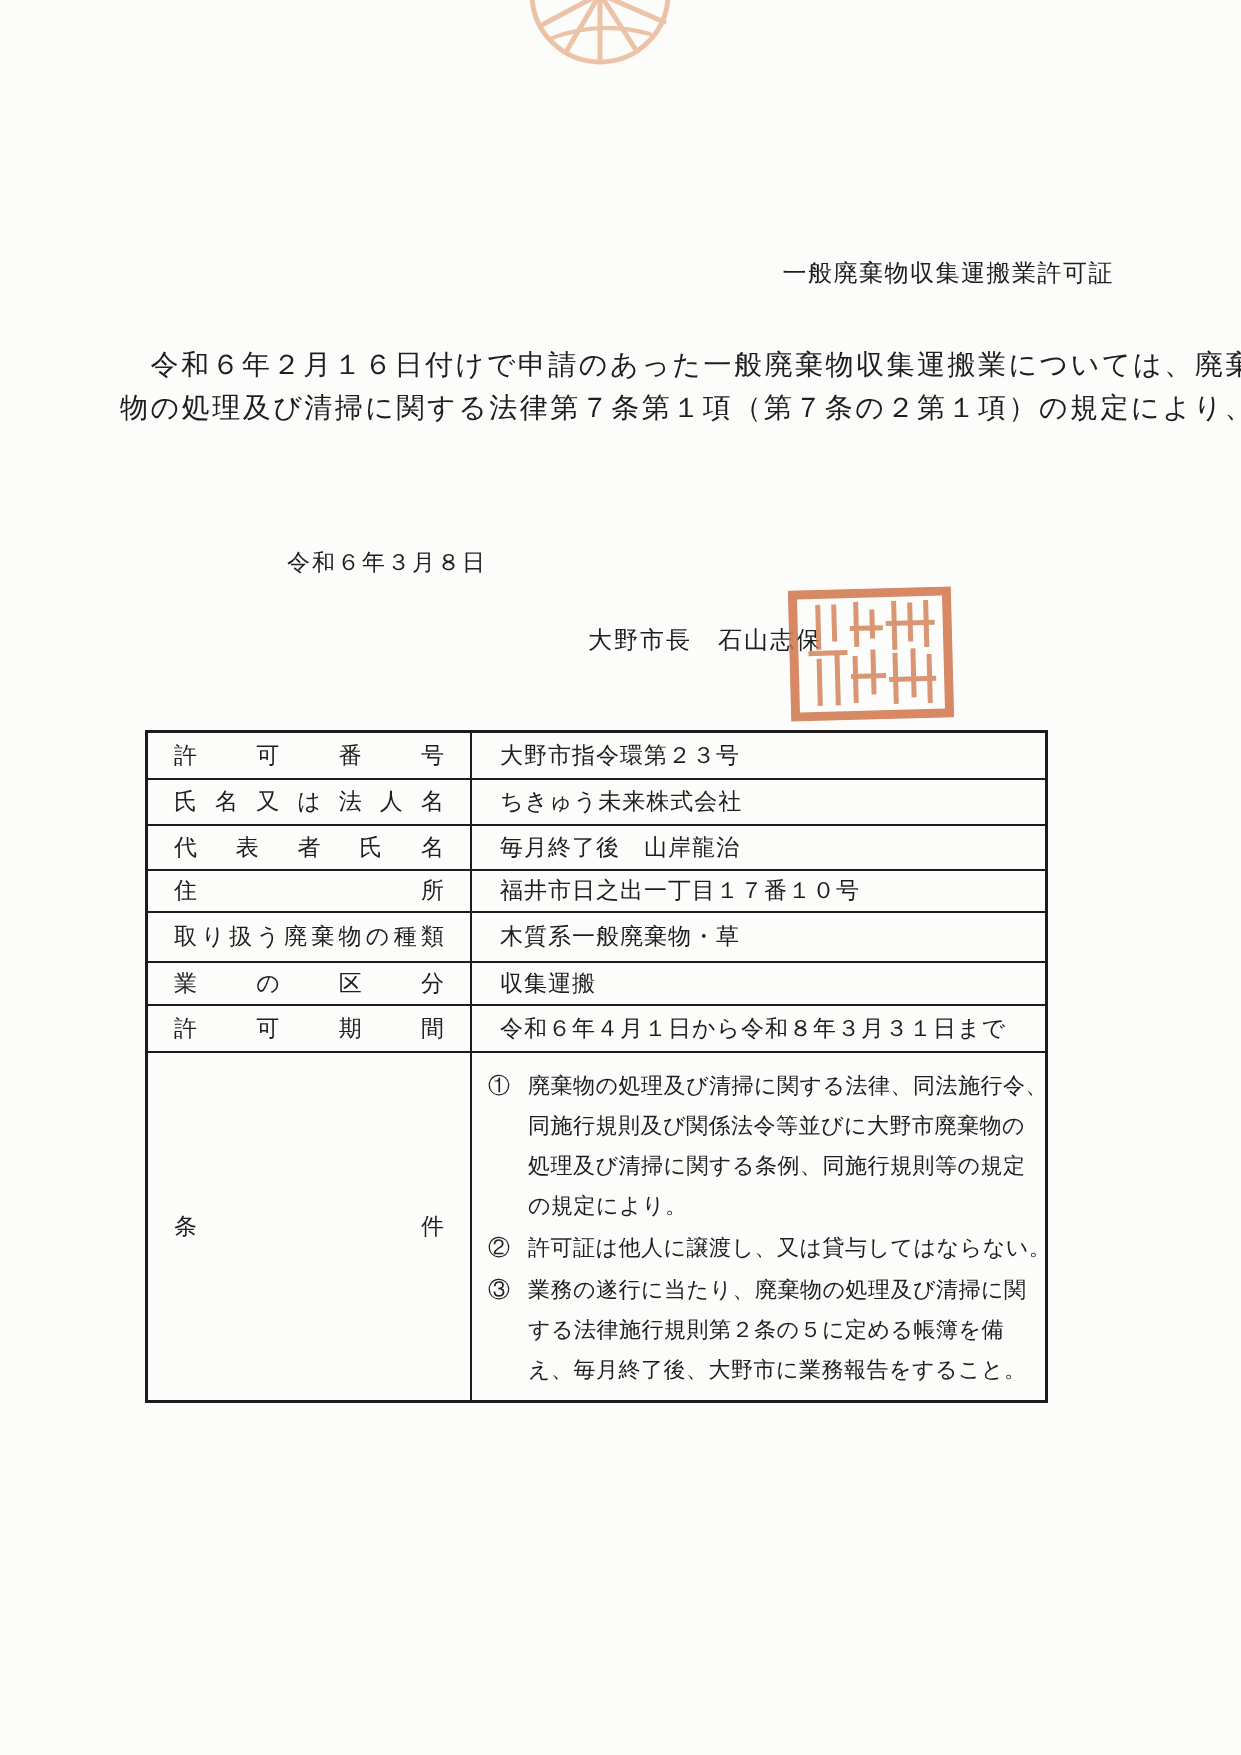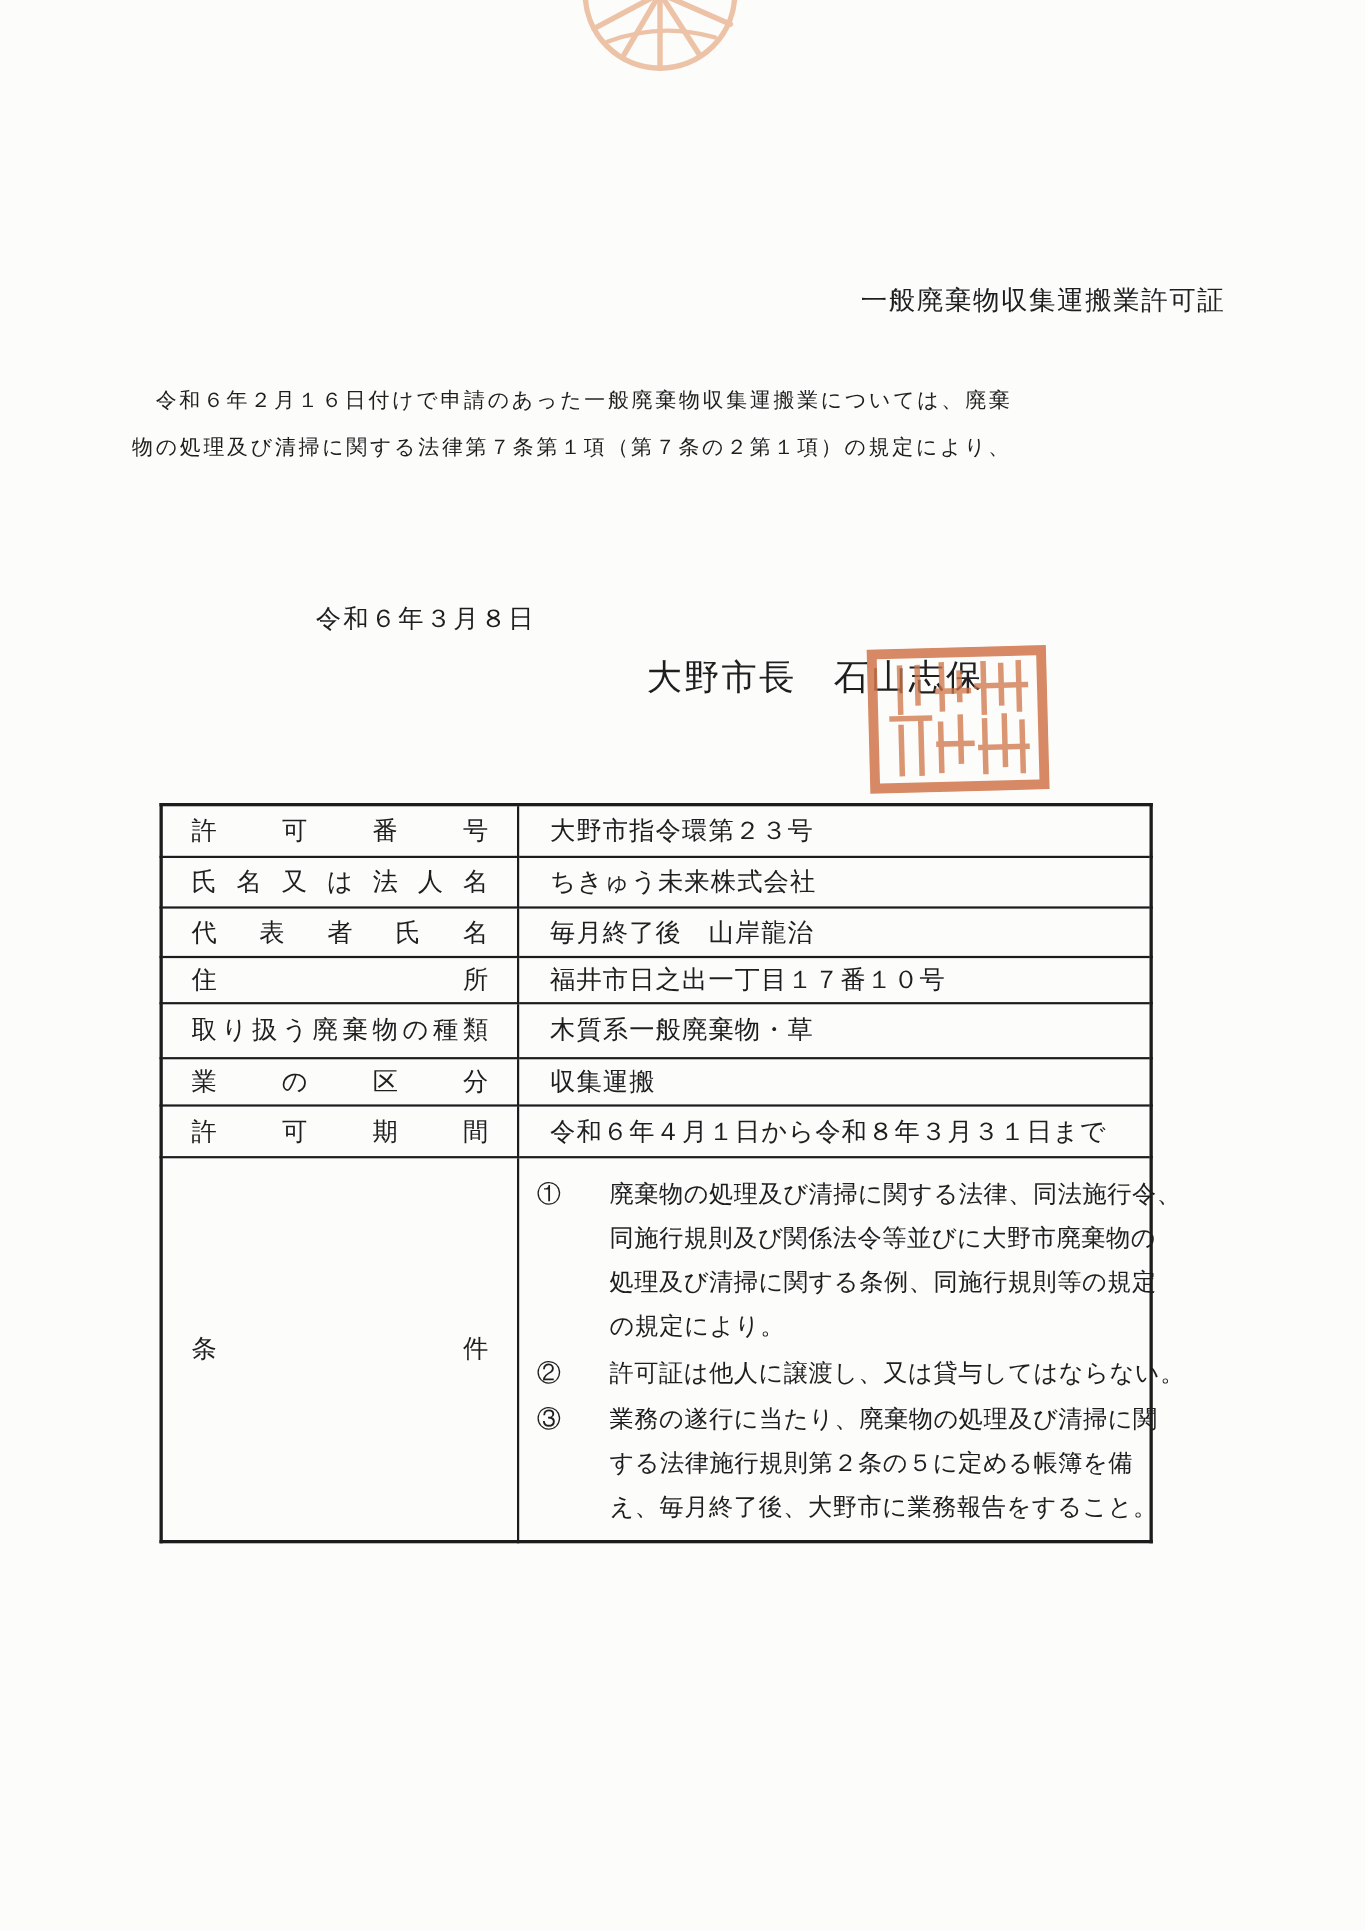--- a/index.html
+++ b/index.html
@@ -35,41 +35,41 @@
     letter-spacing: 1.5px;
     font-weight: normal;
     margin: 0;
   }
 
   .body-par {
     position: absolute;
     top: 344px;
     left: 120px;
     width: 1030px;
-    font-size: 19px;
+    font-size: 28px;
     line-height: 42.5px;
     letter-spacing: 2.5px;
   }
   .body-par .line { white-space: nowrap; }
 
   .issue-date {
     position: absolute;
     top: 547px;
     left: 251px;
     font-size: 23px;
     letter-spacing: 2px;
     white-space: nowrap;
     margin-left: 36px;
   }
 
   .issuer-line {
     position: absolute;
-    top: 594px;
+    top: 624px;
     left: 588px;
-    font-size: 32px;
+    font-size: 24px;
     letter-spacing: 2px;
     white-space: nowrap;
   }
 
   .square-seal {
     position: absolute;
     left: 789px;
     top: 588px;
     width: 164px;
     height: 132px;
@@ -107,21 +107,21 @@
   .r3 { height: 45px; }
   .r4 { height: 42px; }
   .r5 { height: 50px; }
   .r6 { height: 43px; }
   .r7 { height: 47px; }
   .r8 { height: 350px; }
 
   .cond-cell { vertical-align: top !important; padding: 11px 6px 0 16px !important; }
   .cond-item { display: flex; margin: 2px 0; font-size: 22px; letter-spacing: 0.5px; }
   .cond-marker { width: 40px; flex: 0 0 40px; line-height: 40px; }
-  .cond-lines .line { line-height: 40px; white-space: nowrap; margin-left: 26px; }
+  .cond-lines .line { line-height: 40px; white-space: nowrap; }
 </style>
 </head>
 <body>
 
 <div class="page">
 
   <svg class="top-stamp" viewBox="0 0 150 92" xmlns="http://www.w3.org/2000/svg">
     <g stroke="#e9b08c" fill="none" stroke-width="5" stroke-linecap="round">
       <circle cx="78" cy="-6" r="68"></circle>
       <line x1="78" y1="-6" x2="18" y2="26"></line>

